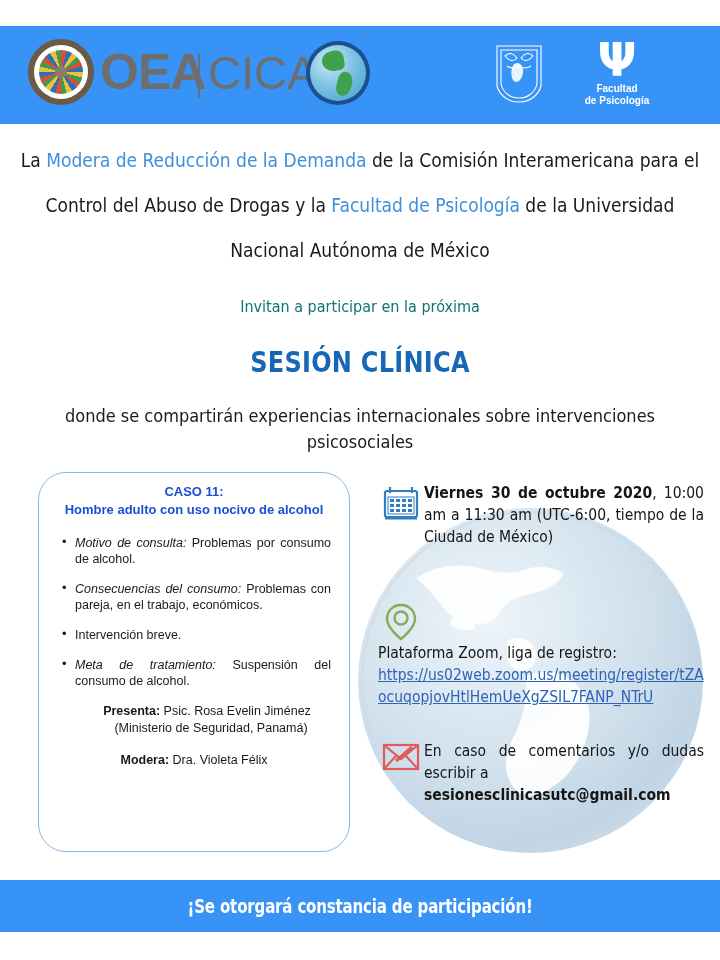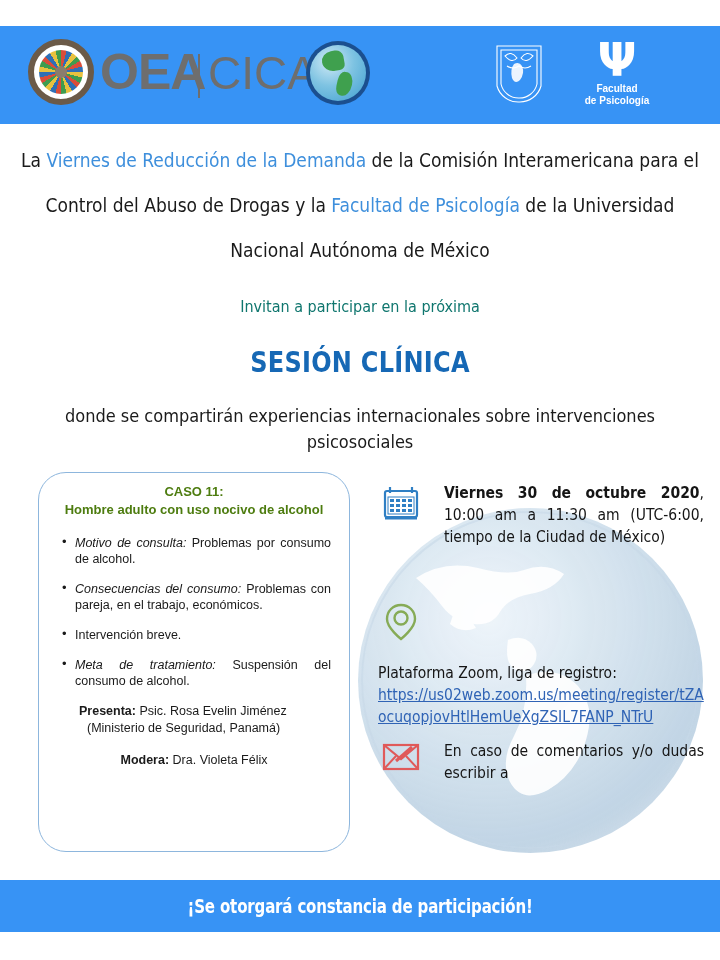--- a/index.html
+++ b/index.html
@@ -268,21 +268,21 @@
     border-radius: 28px;
     background: transparent;
     box-sizing: border-box;
     padding: 10px 14px 0 14px;
   }
   .case-head {
     text-align: center;
     font-size: 13px;
     font-weight: bold;
     line-height: 18px;
-    color: #4d7c0f;
+    color: #1d4ed8;
     font-family: "Liberation Sans", sans-serif;
   }
   .case-list {
     margin: 16px 0 0 0;
     padding: 0 4px 0 22px;
     list-style: none;
     font-size: 12.5px;
     line-height: 16px;
     color: #1a1a1a;
     font-family: "Liberation Sans", sans-serif;
@@ -300,36 +300,36 @@
     font-size: 13px;
   }
   .case-list em { }
 
   .presenta {
     margin-top: 4px;
     padding-left: 26px;
     font-size: 12.5px;
     line-height: 17px;
     font-family: "Liberation Sans", sans-serif;
+    text-align: center;
   }
   .presenta .l2 { padding-left: 8px; }
   .modera {
     margin-top: 16px;
     text-align: center;
     font-size: 12.5px;
     font-family: "Liberation Sans", sans-serif;
   }
   .b { font-weight: bold; }
 
   
   .detail-row {
     position: absolute;
     display: flex;
     align-items: flex-start;
-    gap: 20px;
   }
   .detail-icon {
     flex: 0 0 auto;
     width: 46px;
     display: flex;
     justify-content: center;
     padding-top: 2px;
   }
   .detail-text {
     flex: 1 1 auto;
@@ -392,21 +392,21 @@
     <div class="psi-logo">
       <div class="psi-glyph">Ψ</div>
       <div class="psi-caption">Facultad</div>
       <div class="psi-caption">de Psicología</div>
     </div>
 
   </div>
 </div>
 
 <div class="intro">
-  <span>La </span><span class="hl">Viernes de Reducción de la Demanda</span><span> de la Comisión Interamericana para el Control del Abuso de Drogas y la </span><span class="hl">Facultad de Psicología</span><span> de la Universidad Nacional Autónoma de México</span>
+  <span>La </span><span class="hl">Modera de Reducción de la Demanda</span><span> de la Comisión Interamericana para el Control del Abuso de Drogas y la </span><span class="hl">Facultad de Psicología</span><span> de la Universidad Nacional Autónoma de México</span>
 </div>
 
 <div class="invitan">Invitan a participar en la próxima</div>
 <div class="session-title">SESIÓN CLÍNICA</div>
 <div class="subtitle">donde se compartirán experiencias internacionales sobre intervenciones psicosociales</div>
 
 <div class="globe-bg">
   <svg width="345" height="345" viewBox="0 0 345 345" aria-hidden="true">
     <g fill="#ffffff" opacity="0.92">
       <path d="M58 70 q28 -18 62 -10 q30 8 46 2 q22 -8 40 4 q-10 16 -34 20 q-22 4 -30 18
@@ -500,18 +500,19 @@
   <div class="detail-icon">
     <svg width="38" height="30" viewBox="0 0 38 30" aria-hidden="true">
       <rect x="2" y="3" width="34" height="24" fill="none" stroke="#e05a5a" stroke-width="2.2"></rect>
       <path d="M2 3 L19 17 L36 3" fill="none" stroke="#e05a5a" stroke-width="2.2"></path>
       <path d="M2 27 L14 14 M36 27 L24 14" fill="none" stroke="#e05a5a" stroke-width="2"></path>
       <path d="M14 19 L30 5" fill="none" stroke="#e05a5a" stroke-width="3"></path>
     </svg>
   </div>
   <div class="detail-text mail-text">
     <span>En caso de comentarios y/o dudas escribir a </span><br>
+    <span class="mail-addr">sesionesclinicasutc@gmail.com</span>
   </div>
 </div>
 
 <div class="banner banner-bottom">
   <div class="banner-bottom-text">¡Se otorgará constancia de participación!</div>
 </div>
 
 </body></html>

